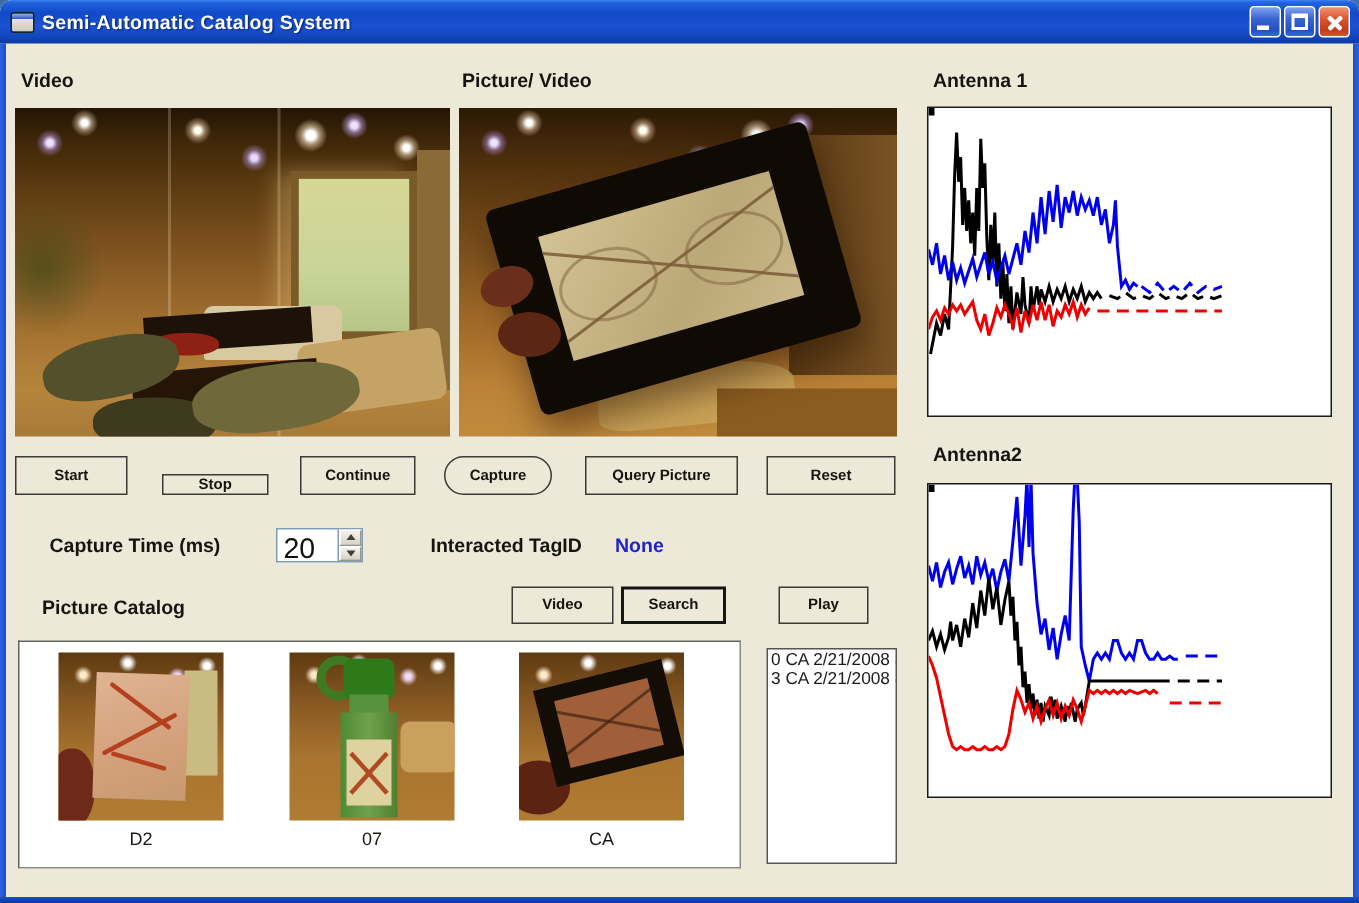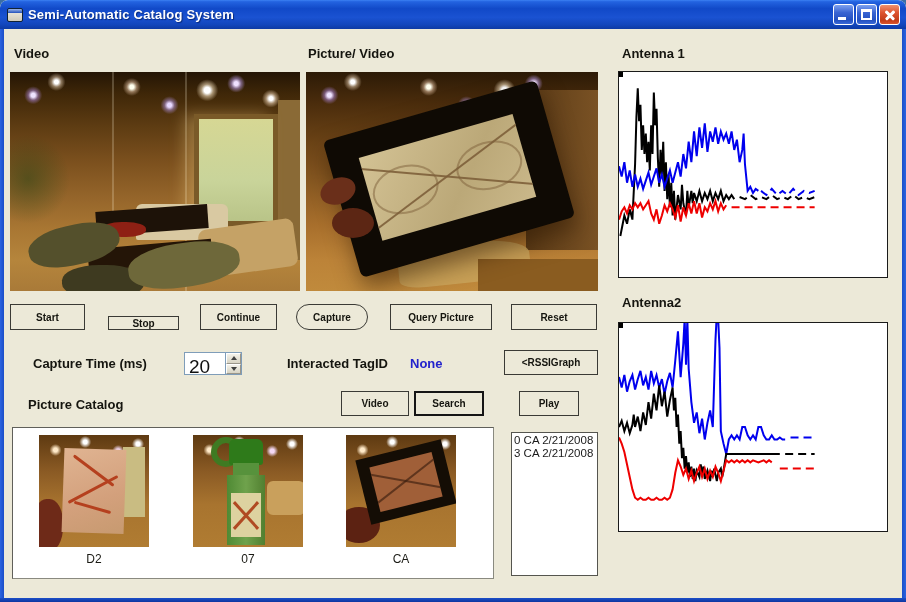--- a/index.html
+++ b/index.html
@@ -212,21 +212,20 @@
   <div class="lbl" style="left:33px;top:356px;">Capture Time (ms)</div>
   <div class="spinner" style="left:184px;top:352px;width:58px;height:23px;">
     <div class="spin-value">20</div>
     <div class="spin-arrows">
       <div class="spin-up"></div>
       <div class="spin-down"></div>
     </div>
   </div>
   <div class="lbl" style="left:287px;top:356px;">Interacted TagID</div>
   <div class="tag-value" style="left:410px;top:356px;color:#2222cc;">None</div>
-  <div class="btn" style="left:504px;top:350px;width:94px;height:25px;">&lt;RSSIGraph</div>
 
   <div class="lbl" style="left:28px;top:397px;">Picture Catalog</div>
   <div class="btn" style="left:341px;top:391px;width:68px;height:25px;">Video</div>
   <div class="btn focused" style="left:414px;top:391px;width:70px;height:25px;">Search</div>
   <div class="btn" style="left:519px;top:391px;width:60px;height:25px;">Play</div>
 
   <div class="group-panel" style="left:12px;top:427px;width:482px;height:152px;">
     <div class="thumb" id="thumb-d2" style="left:26px;top:7px;">
       <div class="t-lights"></div>
       <div class="bright-panel"></div>

